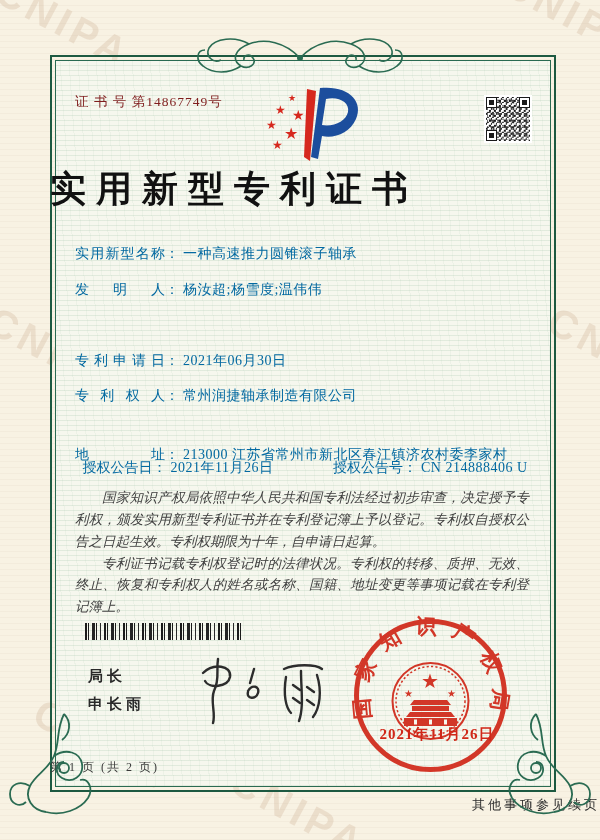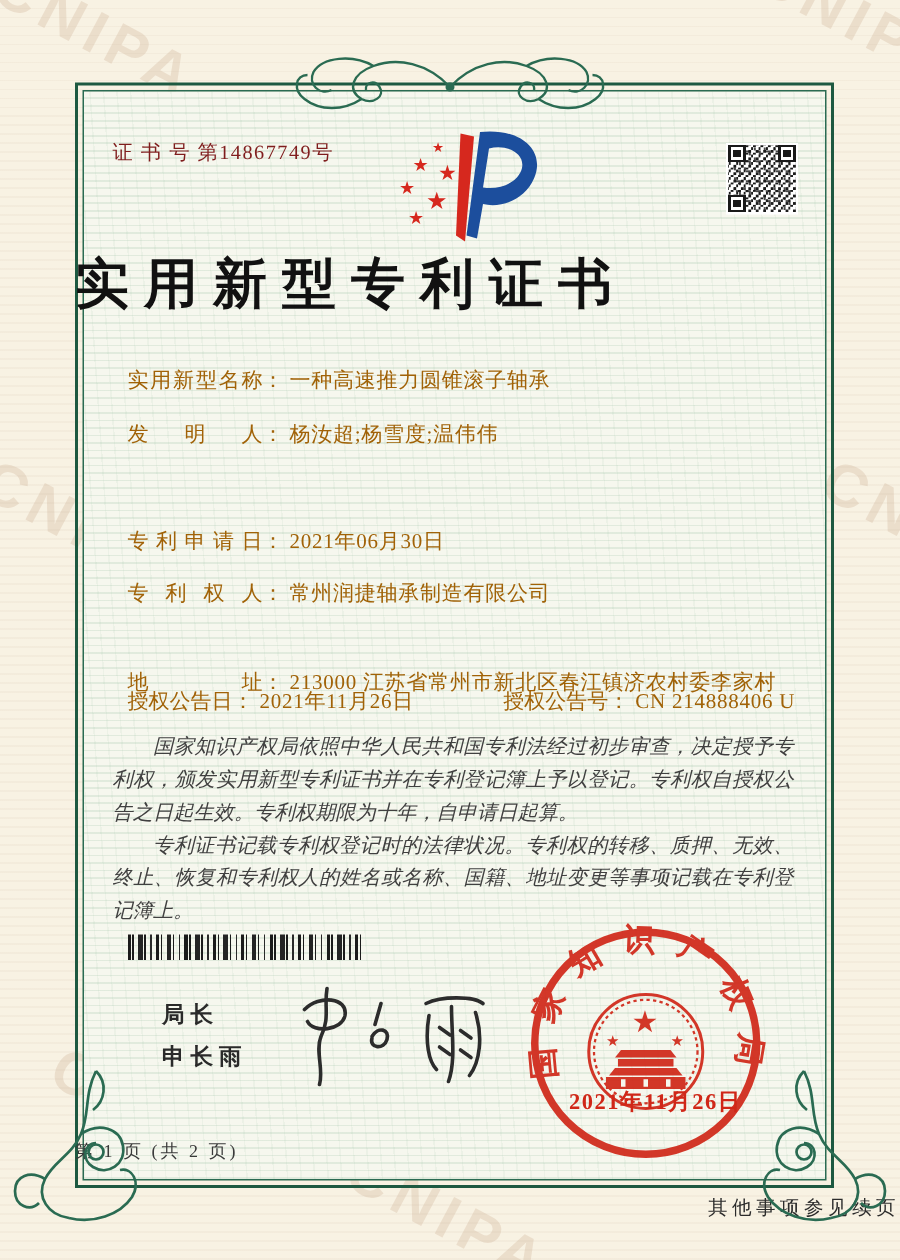--- a/index.html
+++ b/index.html
@@ -35,38 +35,38 @@
   .ornament{position:absolute;z-index:4;pointer-events:none;}
   .content{position:absolute;left:50px;top:55px;width:502px;height:733px;z-index:3;}
 
   .cert-no{position:absolute;left:25px;top:38px;font-size:13.5px;letter-spacing:1px;color:#7f1d1d;}
   .logo{position:absolute;left:198px;top:28px;}
   .qr{position:absolute;left:434px;top:40px;}
   .title{
     position:absolute;left:0;top:110px;width:100%;text-align:left;
     font-size:36px;font-weight:700;letter-spacing:10px;color:#111;
   }
-  .field-row{position:absolute;left:35px;width:460px;font-size:14px;color:#a16207;white-space:nowrap;}
+  .field-row{position:absolute;left:25px;width:460px;font-size:14px;color:#0369a1;white-space:nowrap;}
   .f-label{display:inline-block;width:90px;text-align:justify;text-align-last:justify;vertical-align:bottom;}
   .f-colon{display:inline-block;margin-right:4px;}
   .f-value{letter-spacing:0.5px;}
   .pair2{margin-left:56px;}
   .body-text{
     position:absolute;left:25px;top:432px;width:454px;
     font-size:13.5px;line-height:1.62;text-align:justify;font-style:italic;color:#404040;
   }
   .body-text p{margin:0;text-indent:2em;}
   .barcode{
     position:absolute;left:35px;top:568px;width:156px;height:17px;
     background:
       repeating-linear-gradient(90deg,#1b1b1b 0 2px,transparent 2px 3px,#1b1b1b 3px 4px,transparent 4px 7px,#242424 7px 10px,transparent 10px 11px,#1b1b1b 11px 12px,transparent 12px 15px,#2a2a2a 15px 16px,transparent 16px 19px);
   }
   .director-title,.director-name{
     position:absolute;left:38px;font-family:"Liberation Sans","DejaVu Sans",sans-serif;
-    font-size:15px;font-weight:600;letter-spacing:4px;color:#2a2a2a;margin-left:20px;
+    font-size:15px;font-weight:600;letter-spacing:4px;color:#2a2a2a;
   }
   .director-title{top:612px;}
   .director-name{top:640px;}
   .signature{position:absolute;left:138px;top:596px;}
   .seal{position:absolute;left:298px;top:558px;}
   .seal-date{
     position:absolute;left:312px;top:670px;width:150px;text-align:center;
     color:#d02718;font-size:15px;font-weight:600;letter-spacing:1px;z-index:5;
   }
   .page-info{position:absolute;left:0;top:704px;width:100%;font-size:12px;color:#3a3a3a;letter-spacing:2px;}
@@ -186,21 +186,21 @@
     </div>
     <div class="field-row" style="top:297px;">
       <span class="f-label">专利申请日</span><span class="f-colon">：</span><span class="f-value">2021年06月30日</span>
     </div>
     <div class="field-row" style="top:332px;">
       <span class="f-label">专利权人</span><span class="f-colon">：</span><span class="f-value">常州润捷轴承制造有限公司</span>
     </div>
     <div class="field-row" style="top:368px;margin-top:23px;">
       <span class="f-label">地址</span><span class="f-colon">：</span><span class="f-value">213000 江苏省常州市新北区春江镇济农村委李家村</span>
     </div>
-    <div class="field-row" style="top:404px;">
+    <div class="field-row" style="top:404px;text-align:center;">
       <span>授权公告日</span><span class="f-colon">：</span><span class="f-value">2021年11月26日</span>
       <span class="pair2">授权公告号</span><span class="f-colon">：</span><span class="f-value">CN 214888406 U</span>
     </div>
 
     <div class="body-text">
       <p>国家知识产权局依照中华人民共和国专利法经过初步审查，决定授予专利权，颁发实用新型专利证书并在专利登记簿上予以登记。专利权自授权公告之日起生效。专利权期限为十年，自申请日起算。</p>
       <p>专利证书记载专利权登记时的法律状况。专利权的转移、质押、无效、终止、恢复和专利权人的姓名或名称、国籍、地址变更等事项记载在专利登记簿上。</p>
     </div>
 
     <div class="barcode"></div>

